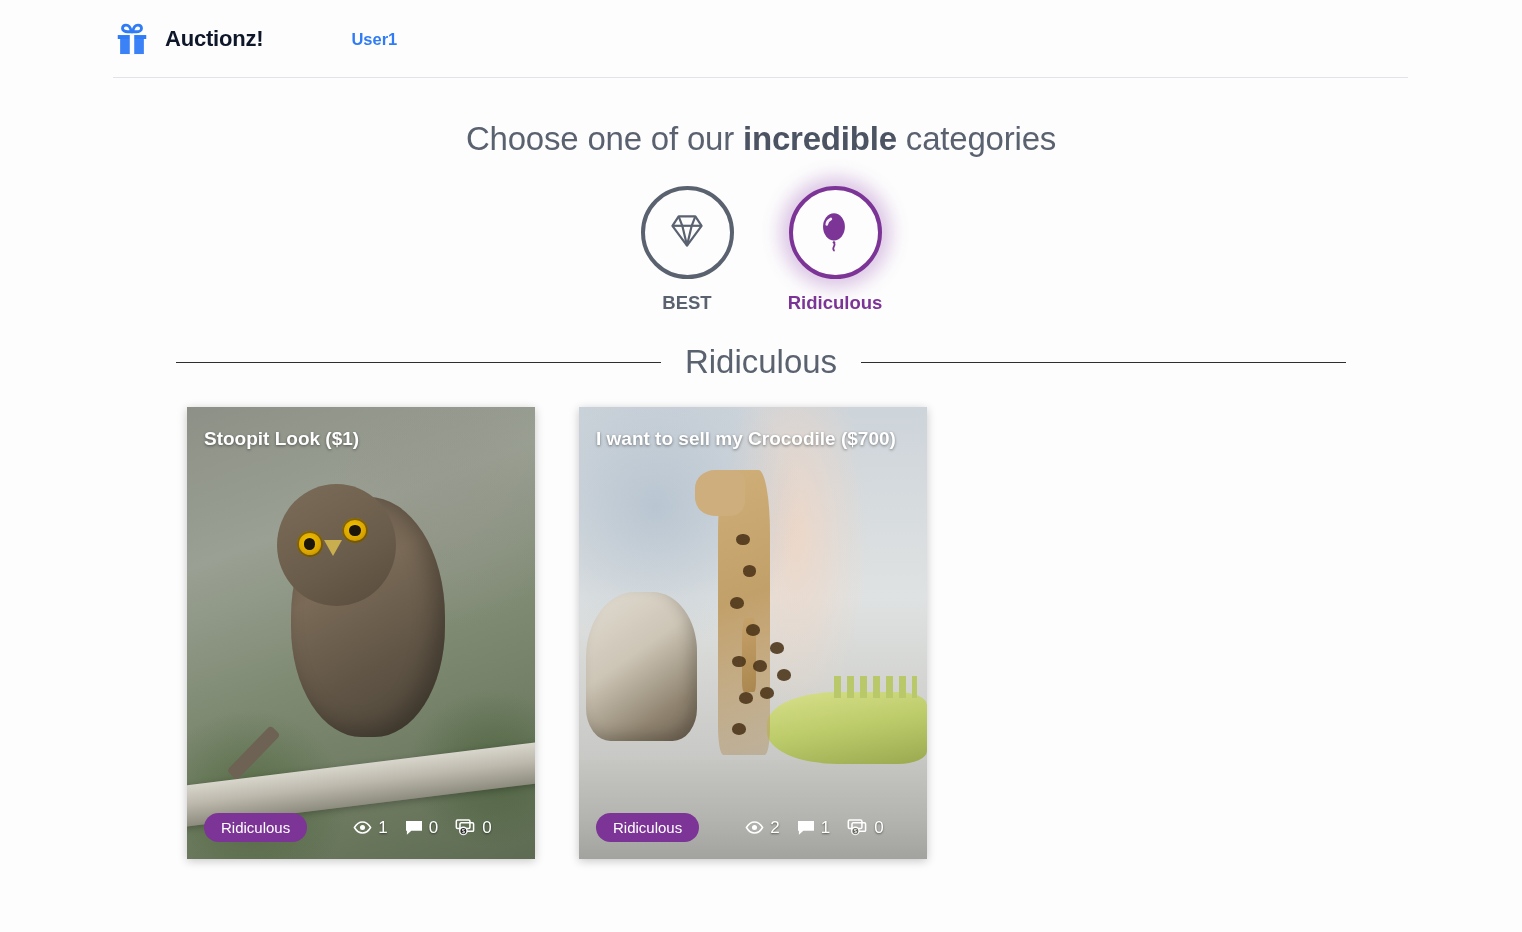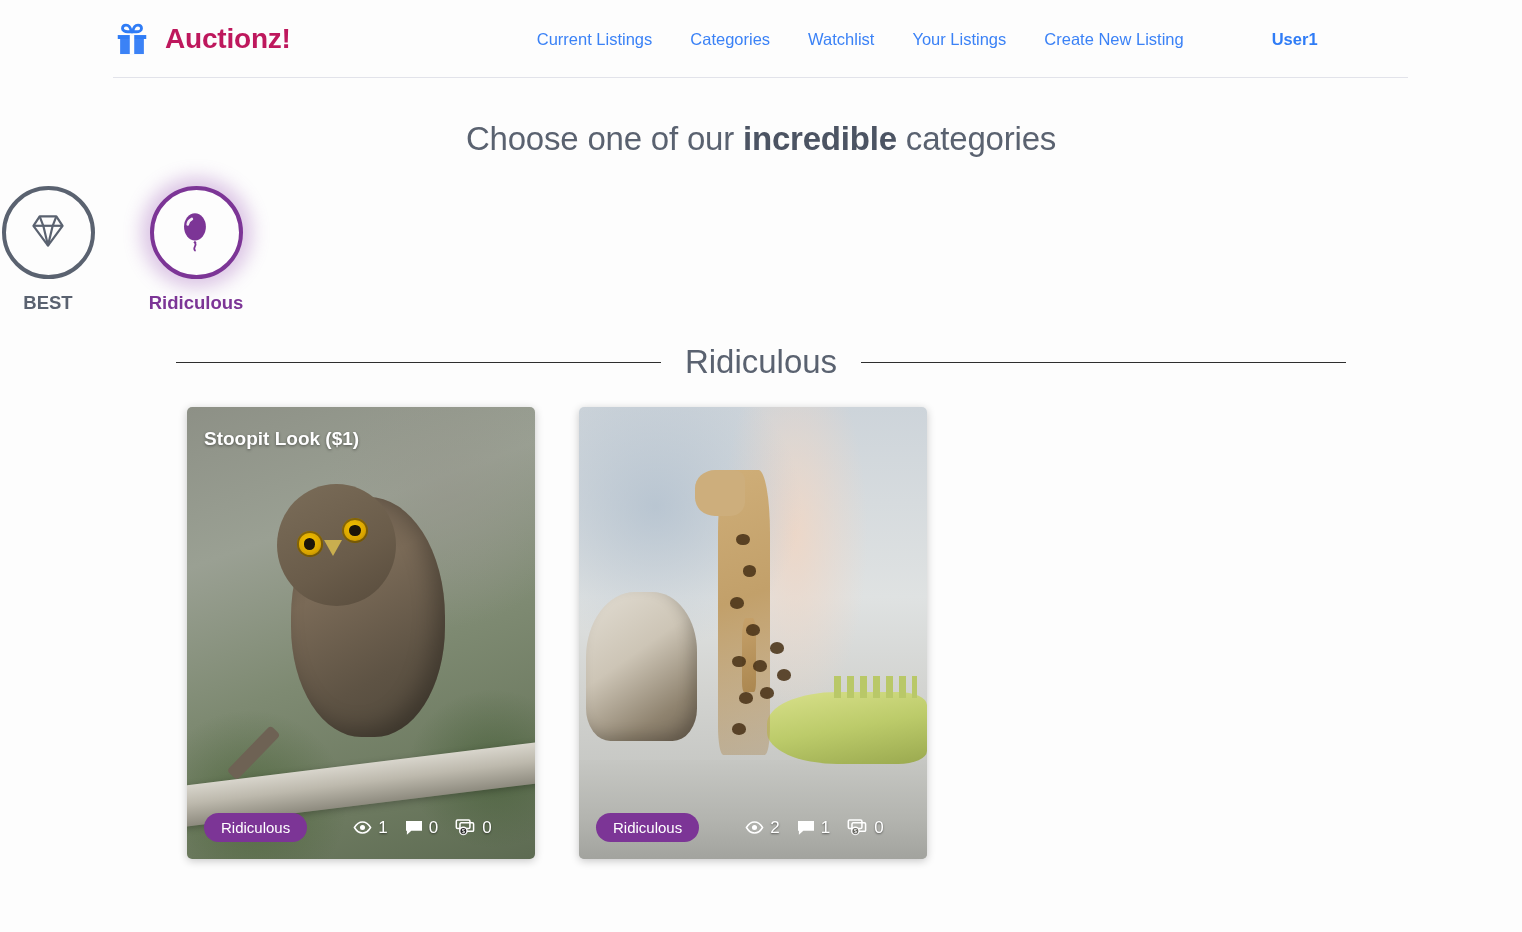--- a/index.html
+++ b/index.html
@@ -27,23 +27,23 @@
     background: #e2e3ea;
   }
   .brand {
     display: flex;
     align-items: center;
     gap: 14px;
     text-decoration: none;
   }
   .brand-icon { width: 38px; height: 38px; display: block; }
   .brand-title {
-    font-size: 28px;
+    font-size: 22px;
     font-weight: bold;
-    color: #be185d;
+    color: #0f172a;
     letter-spacing: -0.2px;
   }
   .nav {
     display: flex;
     align-items: center;
     gap: 38px;
     margin-left: 246px;
   }
   .nav-link {
     font-size: 16.5px;
@@ -67,20 +67,21 @@
     color: #5a6270;
     margin: 42px 0 0 0;
     font-weight: normal;
     letter-spacing: -0.2px;
   }
   .hero-heading b { font-weight: bold; color: #4c5463; }
 
   
   .categories {
     display: flex;
+    justify-content: center;
     align-items: flex-start;
     gap: 52px;
     margin-top: 28px;
   }
   .category {
     width: 96px;
     display: flex;
     flex-direction: column;
     align-items: center;
     cursor: pointer;
@@ -125,21 +126,21 @@
   
   .grid {
     display: flex;
     gap: 44px;
     padding: 26px 0 0 187px;
   }
   .card {
     position: relative;
     width: 348px;
     height: 452px;
-    border-radius: 5px;
+    border-radius: 0;
     overflow: hidden;
     box-shadow: 0 2px 9px rgba(0,0,0,0.22);
     cursor: pointer;
   }
   .card-photo { position: absolute; inset: 0; }
   .card-title {
     position: absolute;
     left: 17px; top: 21px; right: 12px;
     font-size: 19px;
     font-weight: bold;
@@ -317,27 +318,20 @@
         <path d="M3 9.5h18V12H3z" fill="#2f7cf6"></path>
         <path d="M4.5 12h15v9.5h-15z" fill="#3b82f6"></path>
         <rect x="10.6" y="9.5" width="2.8" height="12" fill="#fdfdfd"></rect>
         <path d="M8.2 3.2c1.8 0 3 1.9 3.3 4.2H9.2C7.4 7.4 6 6.5 6 5.3S6.9 3.2 8.2 3.2z" fill="none" stroke="#2f7cf6" stroke-width="1.8"></path>
         <path d="M15.8 3.2c-1.8 0-3 1.9-3.3 4.2h2.3c1.8 0 3.2-.9 3.2-2.1s-.9-2.1-2.2-2.1z" fill="none" stroke="#2f7cf6" stroke-width="1.8"></path>
       </svg>
     </span>
     <span class="brand-title">Auctionz!</span>
   </a>
 
-  <nav class="nav">
-    <a class="nav-link" href="#">Current Listings</a>
-    <a class="nav-link" href="#">Categories</a>
-    <a class="nav-link" href="#">Watchlist</a>
-    <a class="nav-link" href="#">Your Listings</a>
-    <a class="nav-link" href="#">Create New Listing</a>
-  </nav>
 
   <a class="nav-user" href="#">User1</a>
 </div>
 
 <h1 class="hero-heading"><span>Choose one of our </span><b>incredible</b><span> categories</span></h1>
 
 <div class="categories">
 
   <a class="category" href="#">
     <span class="cat-circle">
@@ -439,20 +433,21 @@
       <div class="spot" style="left:43.5%;top:42%"></div>
       <div class="spot" style="left:48%;top:48%"></div>
       <div class="spot" style="left:44%;top:55%"></div>
       <div class="spot" style="left:50%;top:56%"></div>
       <div class="spot" style="left:55%;top:52%"></div>
       <div class="spot" style="left:57%;top:58%"></div>
       <div class="spot" style="left:46%;top:63%"></div>
       <div class="spot" style="left:52%;top:62%"></div>
       <div class="spot" style="left:44%;top:70%"></div>
     </div>
+    <div class="card-title">I want to sell my Crocodile ($700)</div>
     <div class="card-footer">
       <span class="badge">Ridiculous</span>
       <span class="stats">
         <span class="stat">
           <span>
             <svg viewBox="0 0 24 16" width="19" height="13">
               <path d="M12 1C6 1 1.8 8 1.8 8S6 15 12 15s10.2-7 10.2-7S18 1 12 1z" fill="none" stroke="#ffffff" stroke-width="1.9"></path>
               <circle cx="12" cy="8" r="3.2" fill="#ffffff"></circle>
             </svg>
           </span>

